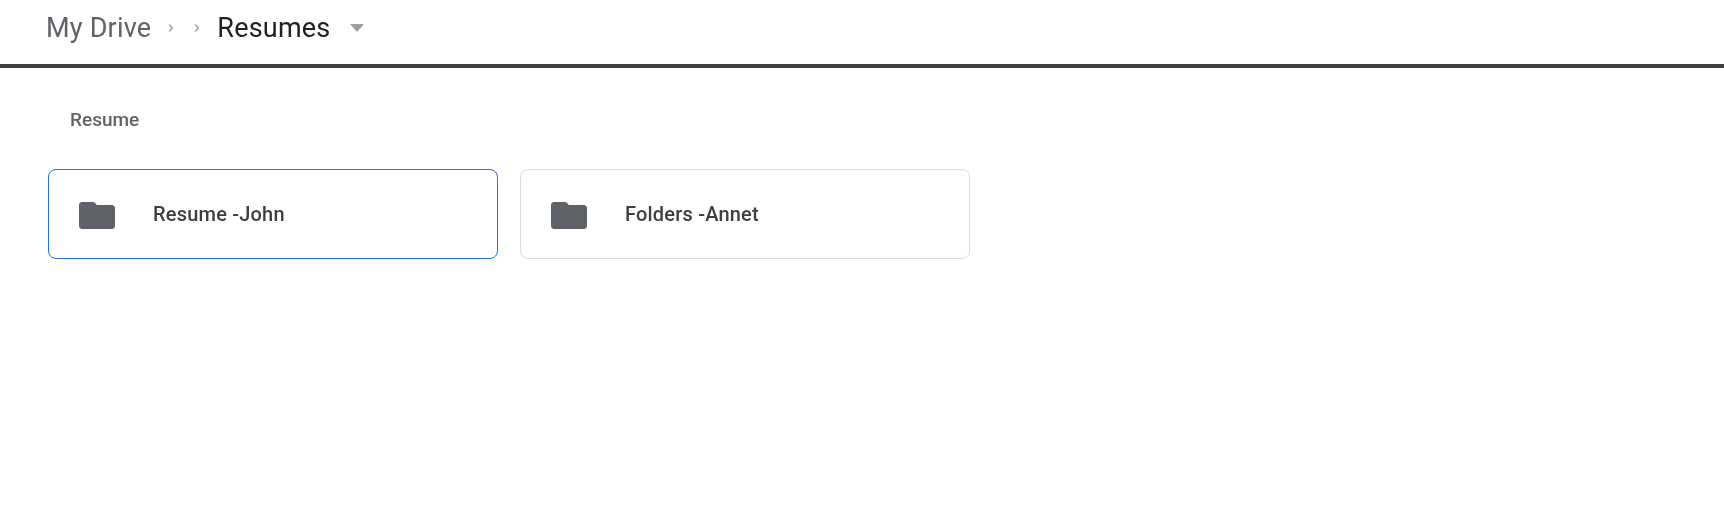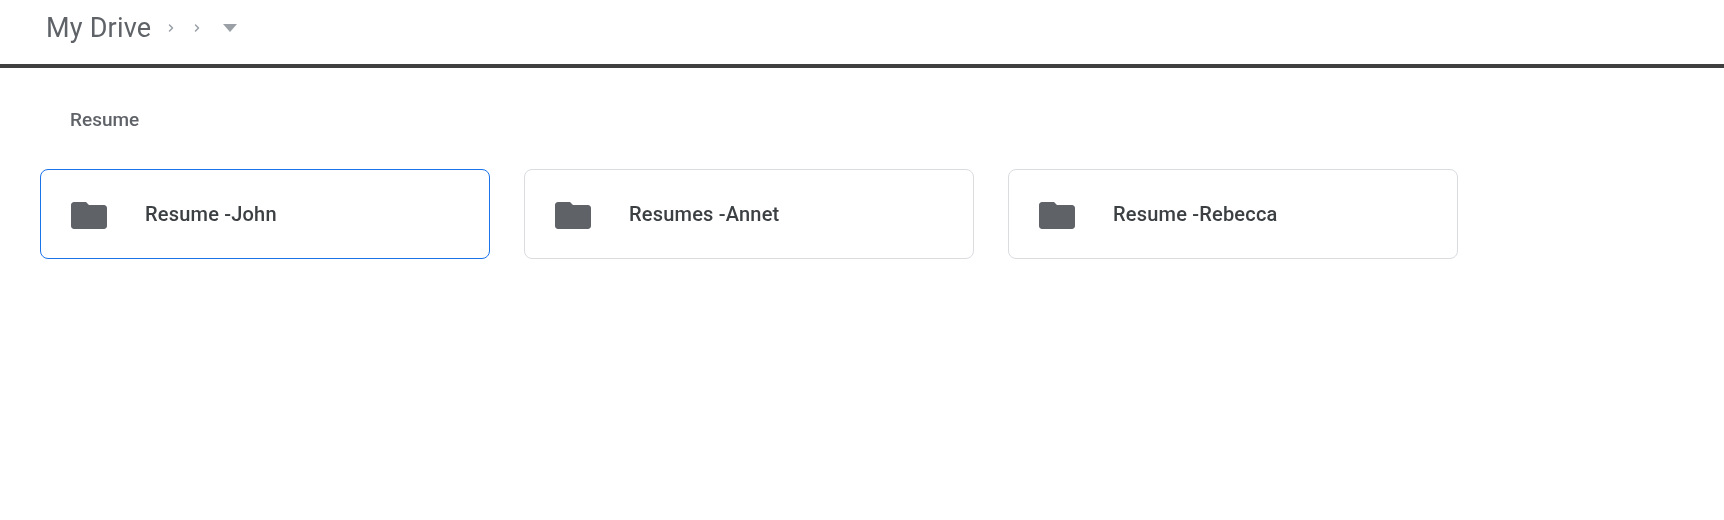--- a/index.html
+++ b/index.html
@@ -50,21 +50,22 @@
     }
     .section-label {
       font-size: 19px;
       color: #5f6368;
       font-weight: 500;
       margin: 0 0 38px 30px;
     }
 
     .folders-row {
       display: flex;
-      gap: 34px;
+      gap: 22px;
+      margin-left: 8px;
     }
     .folder-card {
       width: 450px;
       height: 90px;
       border: 1px solid #dadce0;
       border-radius: 8px;
       display: flex;
       align-items: center;
       padding: 0 30px;
       gap: 38px;
@@ -95,20 +96,21 @@
   <span class="chevron">
     <svg viewBox="0 0 24 24" fill="none" stroke="#9aa0a6" stroke-width="3" stroke-linecap="round" stroke-linejoin="round">
         <polyline points="9 18 15 12 9 6"></polyline>
       </svg>
   </span>
   <span class="chevron">
     <svg viewBox="0 0 24 24" fill="none" stroke="#9aa0a6" stroke-width="3" stroke-linecap="round" stroke-linejoin="round">
         <polyline points="9 18 15 12 9 6"></polyline>
       </svg>
   </span>
+  <span class="breadcrumb-item current">Resumes</span>
   <span class="caret-down"></span>
 </div>
 
 <div class="content">
   <div class="section-label">Resume</div>
 
   <div class="folders-row">
 
     <div class="folder-card selected">
       <span class="folder-icon">
@@ -118,26 +120,18 @@
       </span>
       <span class="folder-name">Resume -John</span>
     </div>
 
     <div class="folder-card">
       <span class="folder-icon">
         <svg viewBox="0 0 24 20" fill="#5f6368">
             <path d="M10 2H2C0.9 2 0 2.9 0 4v14c0 1.1 0.9 2 2 2h20c1.1 0 2-0.9 2-2V6c0-1.1-0.9-2-2-2H12l-2-2z"></path>
           </svg>
       </span>
-      <span class="folder-name">Resumes -Annet</span>
+      <span class="folder-name">Folders -Annet</span>
     </div>
 
-    <div class="folder-card">
-      <span class="folder-icon">
-        <svg viewBox="0 0 24 20" fill="#5f6368">
-            <path d="M10 2H2C0.9 2 0 2.9 0 4v14c0 1.1 0.9 2 2 2h20c1.1 0 2-0.9 2-2V6c0-1.1-0.9-2-2-2H12l-2-2z"></path>
-          </svg>
-      </span>
-      <span class="folder-name">Resume -Rebecca</span>
-    </div>
 
   </div>
 </div>
 
 </body></html>

